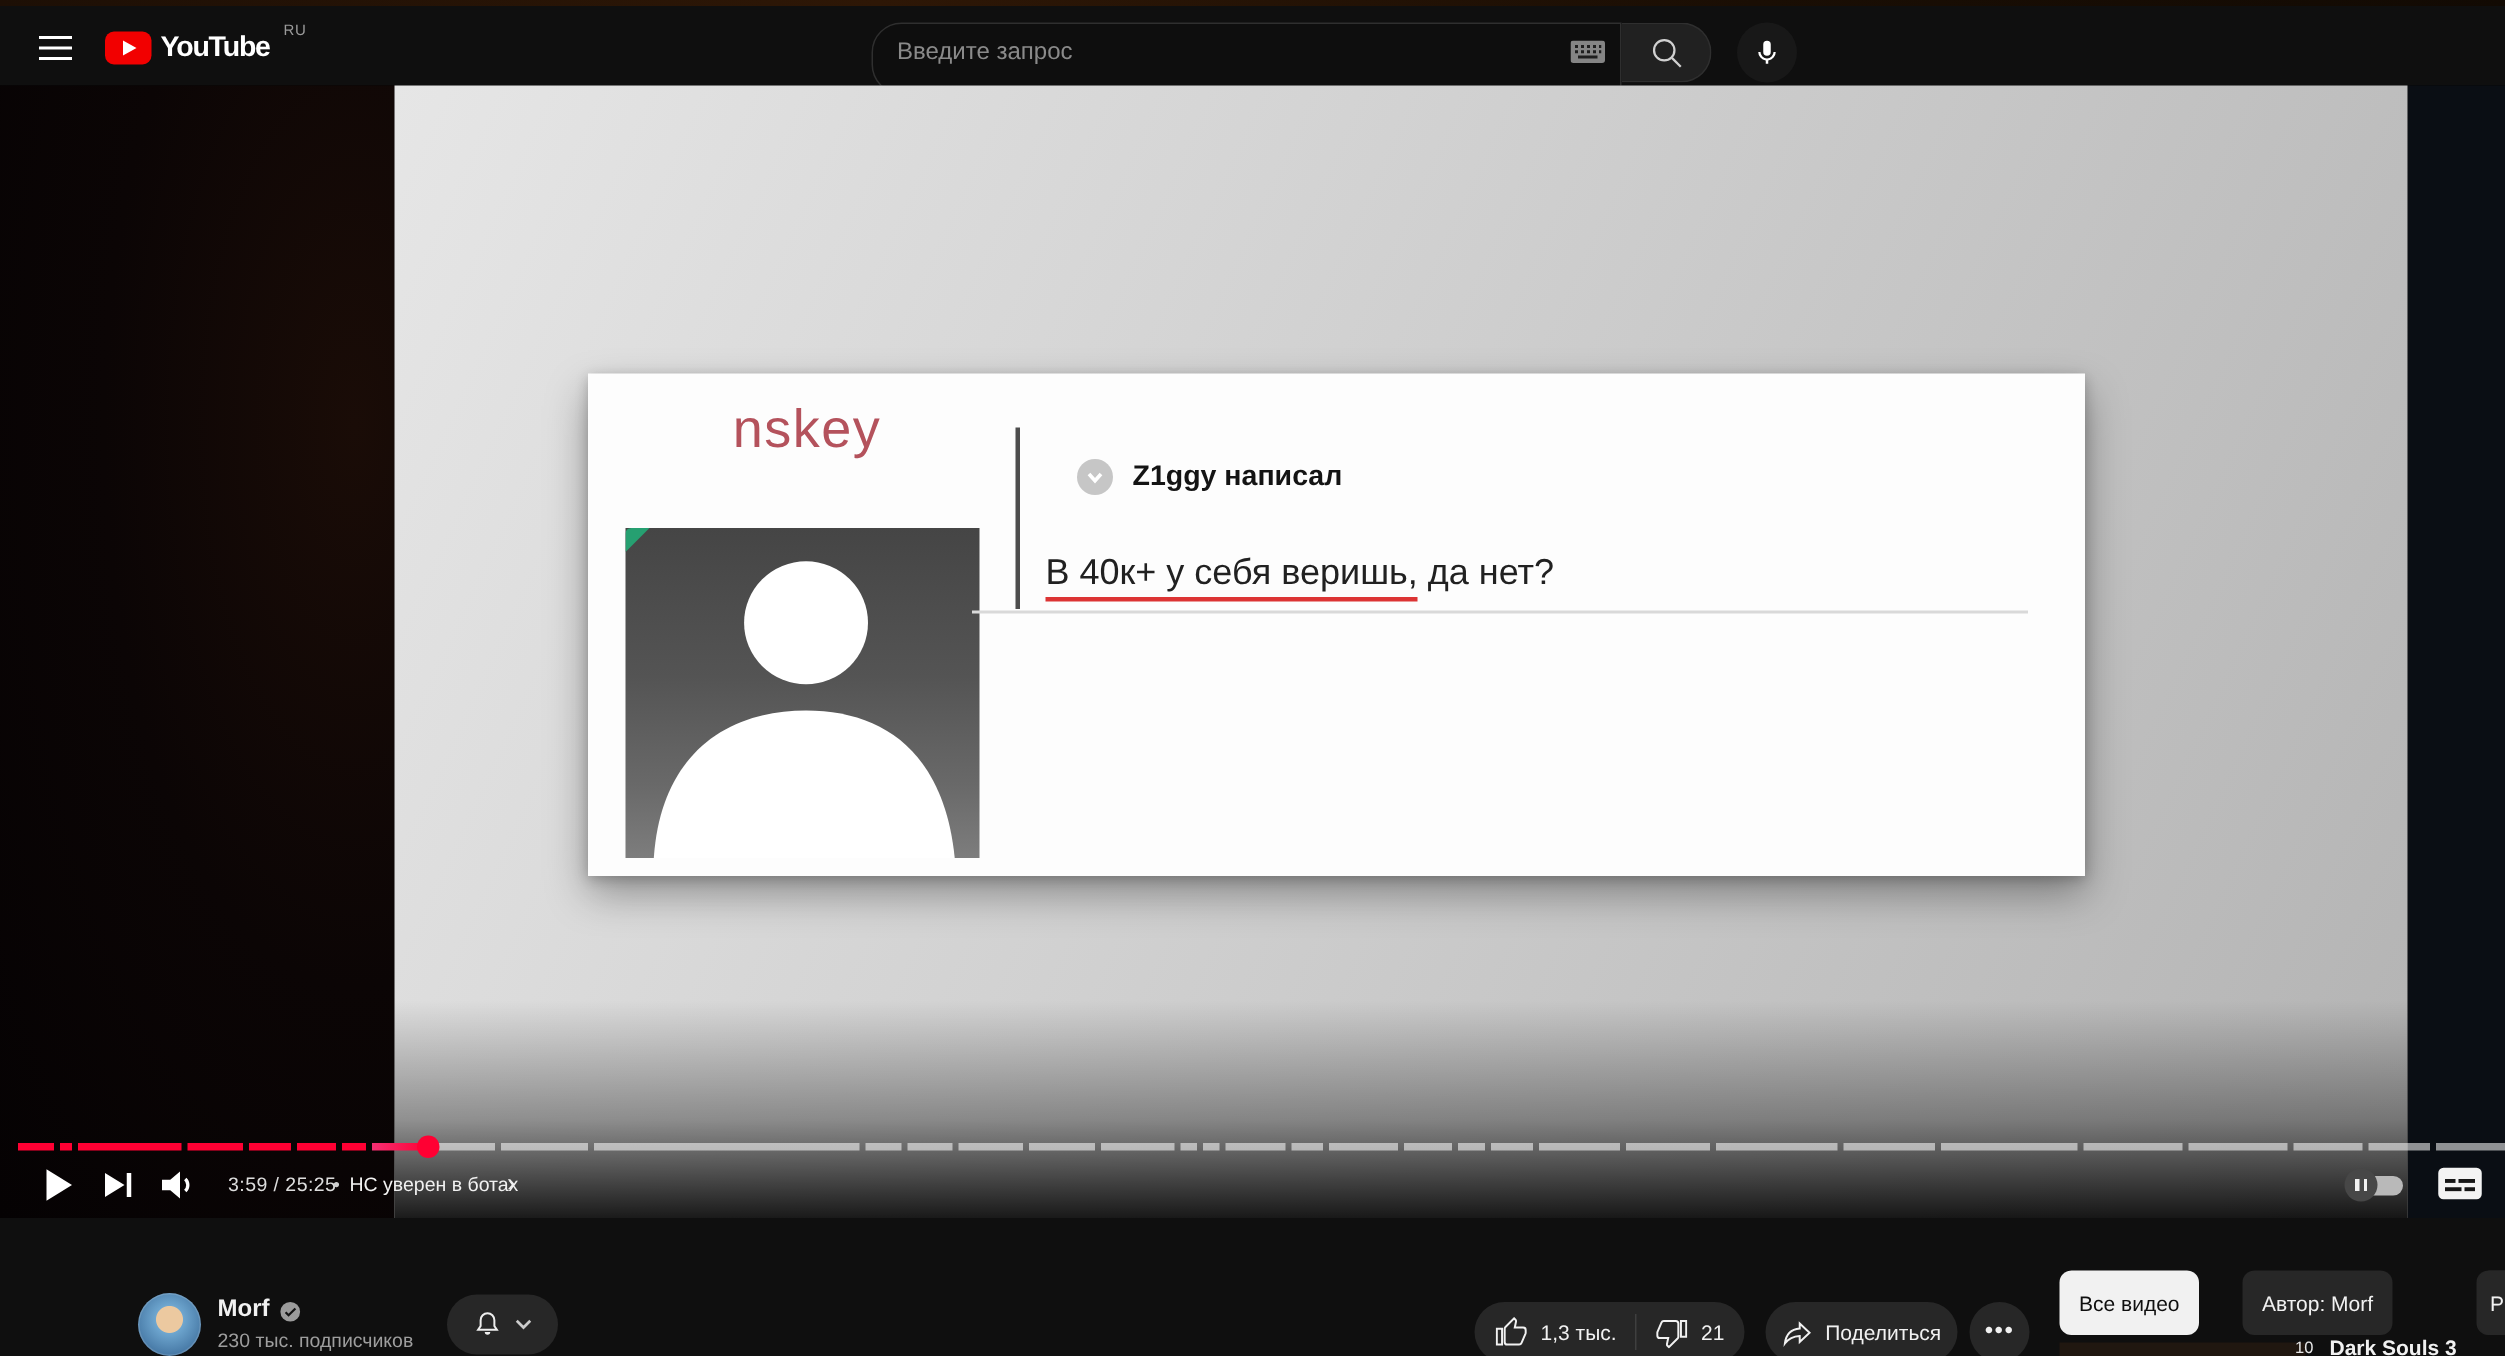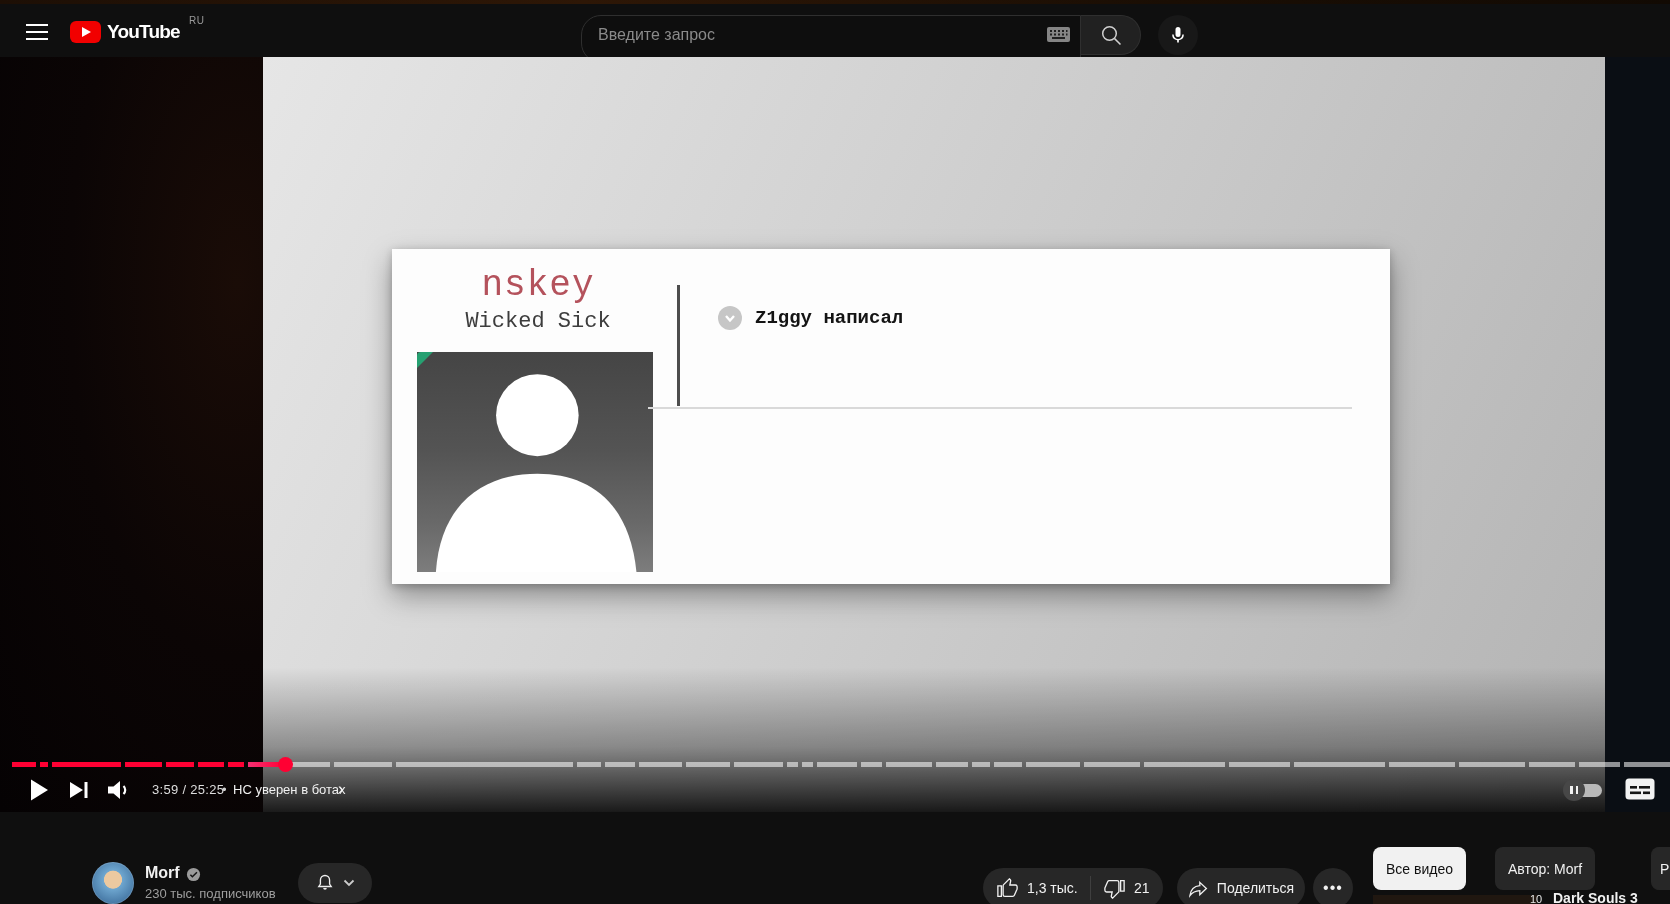--- a/index.html
+++ b/index.html
@@ -43,21 +43,21 @@
   #bar-left { left:0; top:0; width:263px; height:755px;
     background:radial-gradient(ellipse at 90% 30%, #1a0c07 0%, #0b0505 50%, #050203 100%); }
   #bar-right { left:1605px; top:0; width:65px; height:755px; background:#0a0e14; }
   #video { left:263px; top:0; width:1342px; height:755px;
     background:linear-gradient(115deg,#e6e6e6 0%,#d2d2d2 40%,#b3b3b3 100%); }
   #video-shade { left:0; top:610px; width:1342px; height:145px;
     background:linear-gradient(to bottom, rgba(0,0,0,0) 0%, rgba(0,0,0,.35) 55%, rgba(0,0,0,.88) 100%); }
 
   
   #card { left:129px; top:192px; width:998px; height:335px; background:#fdfdfd;
-    box-shadow:0 12px 26px rgba(0,0,0,.35), 0 2px 8px rgba(0,0,0,.22);font-family:Liberation Mono, monospace; }
+    box-shadow:0 12px 26px rgba(0,0,0,.35), 0 2px 8px rgba(0,0,0,.22); }
   #nskey { left:0; top:16px; width:292px; text-align:center; font-size:36px;
     color:var(--nskey_red); letter-spacing:1px; }
   #rank { left:0; top:60px; width:292px; text-align:center; font-size:22px; color:#3d3d3d; }
   #avatar-photo { left:25px; top:103px; width:236px; height:220px;
     background:linear-gradient(180deg,#454545 0%,#545454 45%,#696969 78%,#7d7d7d 100%); }
   #corner-badge { left:0; top:0; }
   #vbar { left:285px; top:36px; width:3px; height:121px; background:#4d4d4d; }
   #quote-circle { left:326px; top:57px; width:24px; height:24px; border-radius:50%;
     background:#c6c6c6; display:flex; align-items:center; justify-content:center; }
   #quote-author { left:363px; top:58px; font-size:19px; font-weight:bold; color:#141414; }
@@ -176,40 +176,40 @@
     </div>
   </div>
 
   <div class="abs" id="player">
     <div class="abs" id="bar-left"></div>
     <div class="abs" id="bar-right"></div>
 
     <div class="abs" id="video">
       <div class="abs" id="card">
         <div class="abs" id="nskey">nskey</div>
-        <div class="abs" id="rank">Wicked Sick</div>
 
         <div class="abs" id="avatar-photo">
           <svg class="abs" id="corner-badge" width="19" height="19" viewBox="0 0 19 19">
             <path d="M4 0 H16 L0 16 V4 Q0 0 4 0 Z" fill="#26a071"></path>
           </svg>
           <svg width="236" height="220" viewBox="0 0 100 94" preserveAspectRatio="none">
             <circle cx="51" cy="27" r="17.5" fill="#fff"></circle>
             <path d="M8 94 C10 64 29 52 51 52 C73 52 90 64 93 94 Z" fill="#fff"></path>
           </svg>
         </div>
 
         <div class="abs" id="vbar"></div>
         <div class="abs" id="quote-circle">
           <svg width="12" height="10" viewBox="0 0 12 10">
             <polyline points="2,3 6,7.5 10,3" stroke="#fff" stroke-width="2.4" fill="none"></polyline>
           </svg>
         </div>
         <div class="abs" id="quote-author">Z1ggy написал</div>
 
+        <div class="abs" id="quote-line"><span class="red-underline">В 40к+ у себя веришь,</span><span> да нет?</span></div>
 
         <div class="abs" id="card-sep"></div>
 
       </div>
       <div class="abs" id="video-shade"></div>
     </div>
   </div>
 
   <div class="abs" id="progress-bar">
       <div class="seg seg-played" style="left: 12px; width: 24px;"></div>

